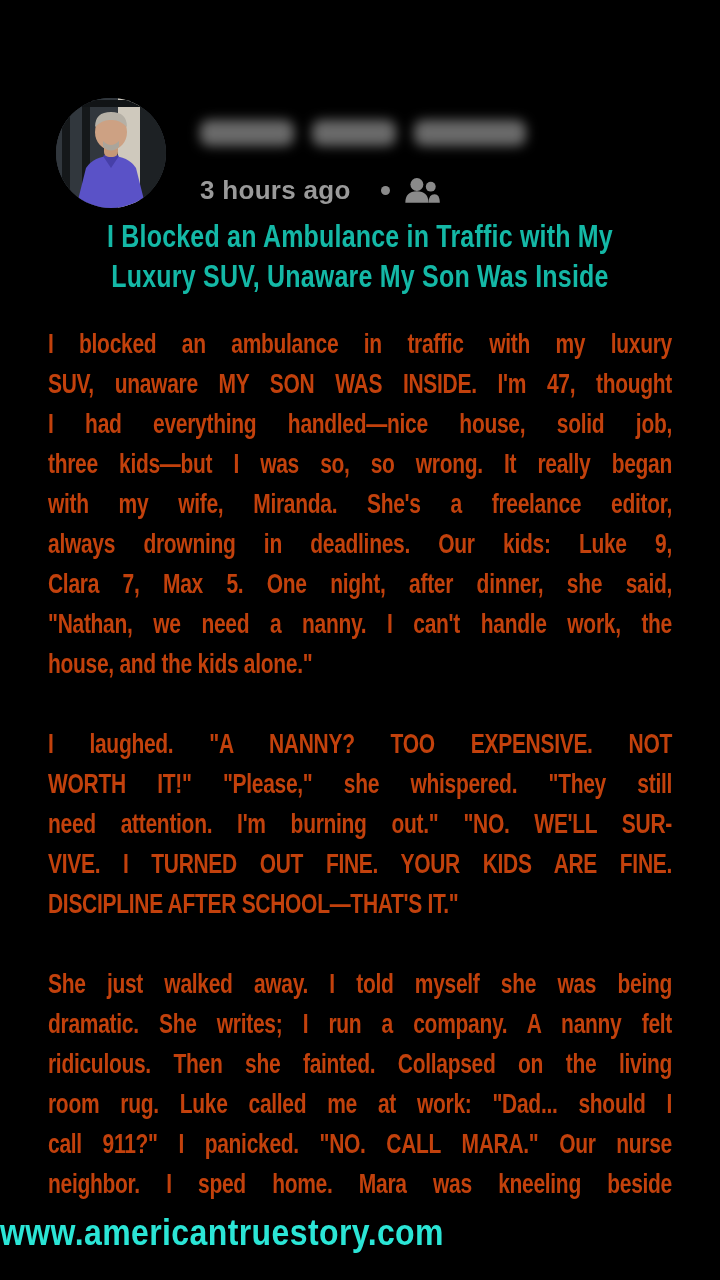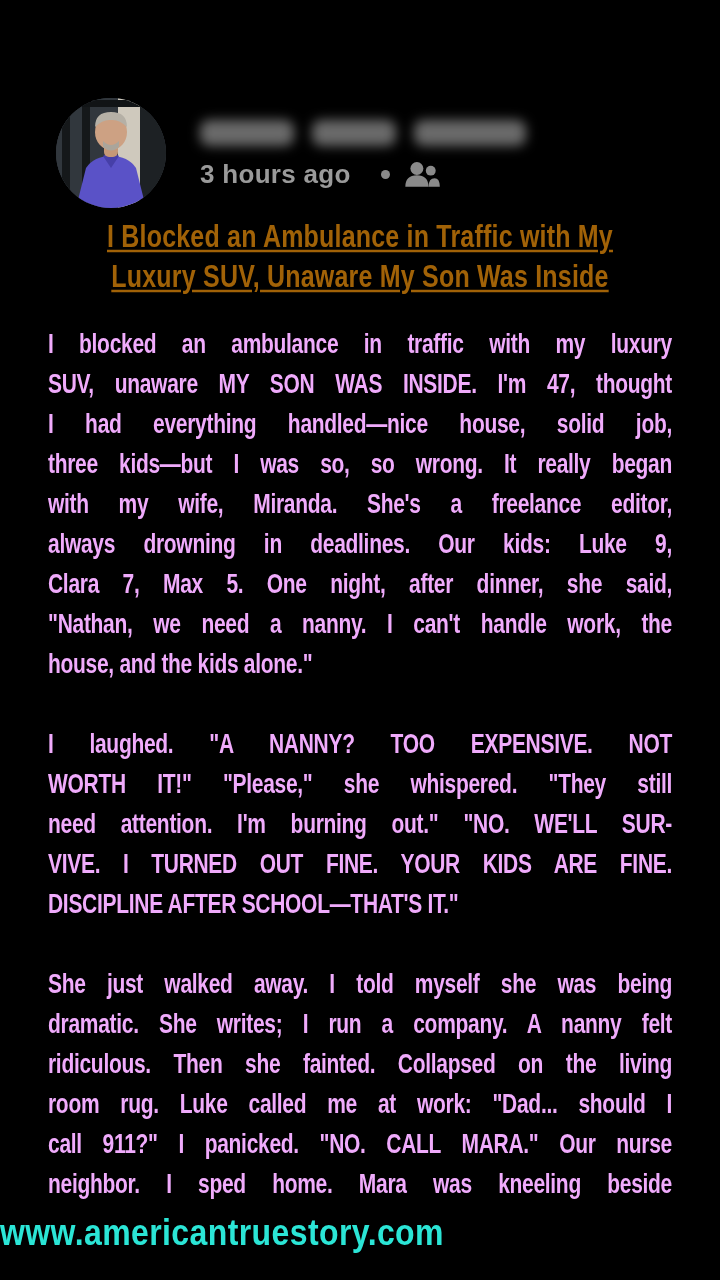--- a/index.html
+++ b/index.html
@@ -15,21 +15,21 @@
   .header { position:absolute; top:98px; left:56px; right:40px; height:112px; }
   .avatar {
     position:absolute; left:0; top:0; width:110px; height:110px;
     border-radius:50%; overflow:hidden; background:#2e3338;
   }
   .avatar svg { display:block; width:110px; height:110px; }
   .header-info { position:absolute; left:144px; top:22px; }
   .username-blur { display:flex; gap:18px; filter:blur(6px); }
   .username-blur .blob { height:26px; background:#6a6a6a; border-radius:9px; }
   .blob.b1 { width:94px; } .blob.b2 { width:84px; } .blob.b3 { width:112px; }
-  .meta-row { margin-top:13px; display:flex; align-items:center; }
+  .meta-row { margin-top:29px; display:flex; align-items:center; }
   .timestamp { color:#9a9a9a; font-size:26px; font-weight:600; letter-spacing:0.3px; }
   .dot-sep { width:9px; height:9px; border-radius:50%; background:#8a8a8a; margin-left:30px; }
   .friends-icon { margin-left:13px; display:flex; }
 
   
   .title { position:absolute; top:216px; left:40px; right:40px; text-align:center; }
   .title .t-line {
     font-size:25px; font-weight:bold; line-height:40px;
     transform:scaleY(1.25); transform-origin:50% 50%;
     letter-spacing:0.2px;
@@ -95,26 +95,26 @@
             <circle cx="9" cy="4.6" r="4.2"></circle>
             <circle cx="18" cy="6" r="3.2"></circle>
             <path d="M1.5 16.5 q0 -7.5 7.5 -7.5 q7.5 0 7.5 7.5 z"></path>
             <path d="M16.5 16.5 q0.2 -5.5 4 -5.5 q3.3 0 3.4 5.5 z"></path>
           </svg>
         </span>
       </div>
     </div>
   </div>
 
-  <div class="title" id="title-block" style="color: #a16207; text-decoration: underline;">
+  <div class="title" id="title-block" style="color: #14b8a6;">
     <div class="t-line">I Blocked an Ambulance in Traffic with My</div>
     <div class="t-line">Luxury SUV, Unaware My Son Was Inside</div>
   </div>
 
-  <div class="story" id="story-body" style="color: #f0abfc;">
+  <div class="story" id="story-body" style="color: #c2410c;">
       <div class="paragraph">
         <div class="line">I blocked an ambulance in traffic with my luxury</div>
         <div class="line">SUV, unaware MY SON WAS INSIDE. I'm 47, thought</div>
         <div class="line">I had everything handled—nice house, solid job,</div>
         <div class="line">three kids—but I was so, so wrong. It really began</div>
         <div class="line">with my wife, Miranda. She's a freelance editor,</div>
         <div class="line">always drowning in deadlines. Our kids: Luke 9,</div>
         <div class="line">Clara 7, Max 5. One night, after dinner, she said,</div>
         <div class="line">"Nathan, we need a nanny. I can't handle work, the</div>
         <div class="line last">house, and the kids alone."</div>

